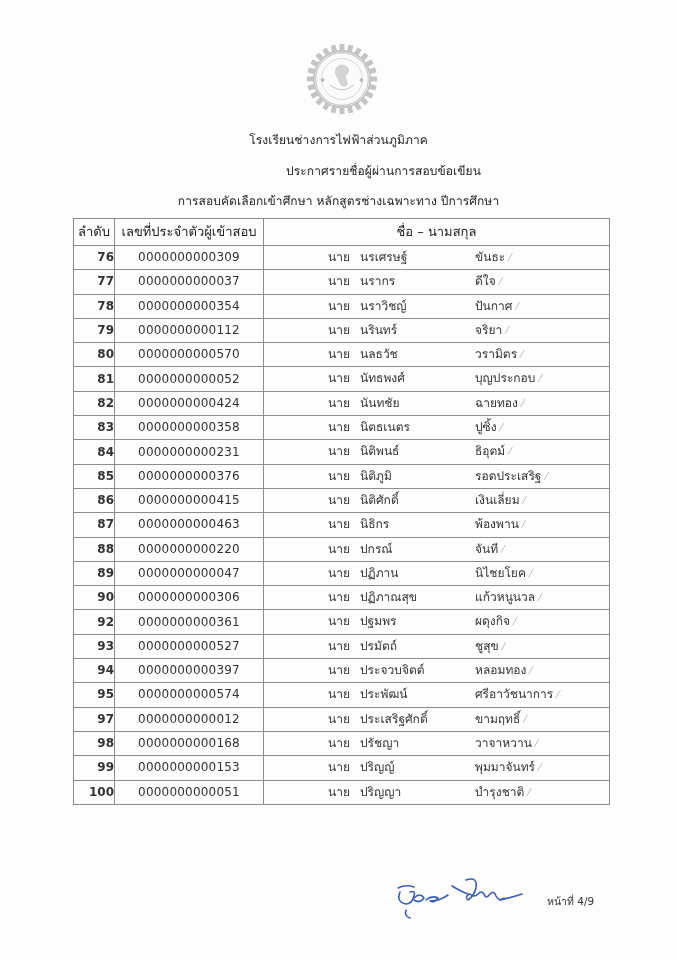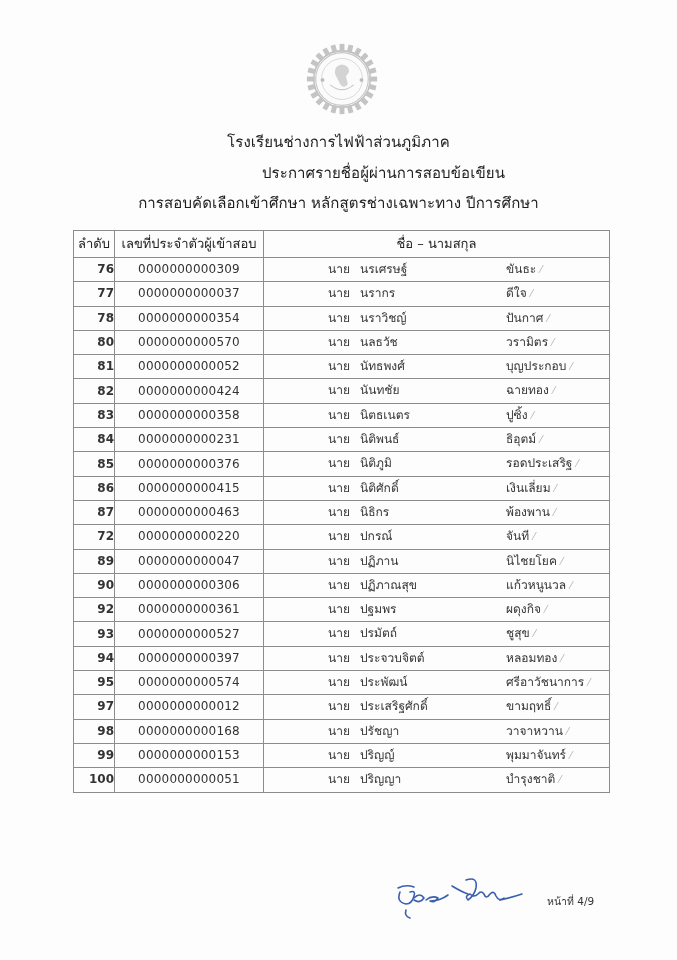--- a/index.html
+++ b/index.html
@@ -23,32 +23,32 @@
   }
   .logo {
     position: absolute;
     left: 303px; top: 40px;
     width: 78px; height: 78px;
   }
   .title {
     position: absolute;
     left: 0; width: 677px;
     text-align: center;
-    font-size: 15px;
+    font-size: 12px;
     color: #1e1e1e;
     letter-spacing: 0.1px;
   }
   .title.t1 { top: 130px; }
   .title.t2 { top: 161px; padding-left: 45px; }
   .title.t3 { top: 191px; }
 
   table.roster {
     position: absolute;
     left: 73px;
-    top: 230px;
+    top: 218px;
     width: 536px;
     border-collapse: collapse;
     table-layout: fixed;
     font-size: 12px;
     color: #333;
   }
   table.roster th, table.roster td {
     border: 1px solid #8c8c8c;
     padding: 0;
     height: 23.3px;
@@ -77,21 +77,20 @@
   }
   td.name .first {
     position: absolute;
     left: 96px;
     top: 0;
   }
   td.name .last {
     position: absolute;
     left: 211px;
     top: 0;
-    margin-left: 31px;
   }
   td.name .tick {
     color: #b5b5b5;
     font-size: 10px;
     margin-left: 4px;
   }
 
   .signature {
     position: absolute;
     left: 392px;
@@ -191,20 +190,29 @@
         <tr>
           <td class="no">78</td>
           <td class="id">0000000000354</td>
           <td class="name">
             <span class="prefix">นาย</span>
             <span class="first">นราวิชญ์</span>
             <span class="last"><span>ปันกาศ</span><span class="tick">⁄</span></span>
           </td>
         </tr>
         <tr>
+          <td class="no">79</td>
+          <td class="id">0000000000112</td>
+          <td class="name">
+            <span class="prefix">นาย</span>
+            <span class="first">นรินทร์</span>
+            <span class="last"><span>จริยา</span><span class="tick">⁄</span></span>
+          </td>
+        </tr>
+        <tr>
           <td class="no">80</td>
           <td class="id">0000000000570</td>
           <td class="name">
             <span class="prefix">นาย</span>
             <span class="first">นลธวัช</span>
             <span class="last"><span>วรามิตร</span><span class="tick">⁄</span></span>
           </td>
         </tr>
         <tr>
           <td class="no">81</td>
@@ -263,21 +271,21 @@
         <tr>
           <td class="no">87</td>
           <td class="id">0000000000463</td>
           <td class="name">
             <span class="prefix">นาย</span>
             <span class="first">นิธิกร</span>
             <span class="last"><span>พ้องพาน</span><span class="tick">⁄</span></span>
           </td>
         </tr>
         <tr>
-          <td class="no">72</td>
+          <td class="no">88</td>
           <td class="id">0000000000220</td>
           <td class="name">
             <span class="prefix">นาย</span>
             <span class="first">ปกรณ์</span>
             <span class="last"><span>จันที</span><span class="tick">⁄</span></span>
           </td>
         </tr>
         <tr>
           <td class="no">89</td>
           <td class="id">0000000000047</td>

